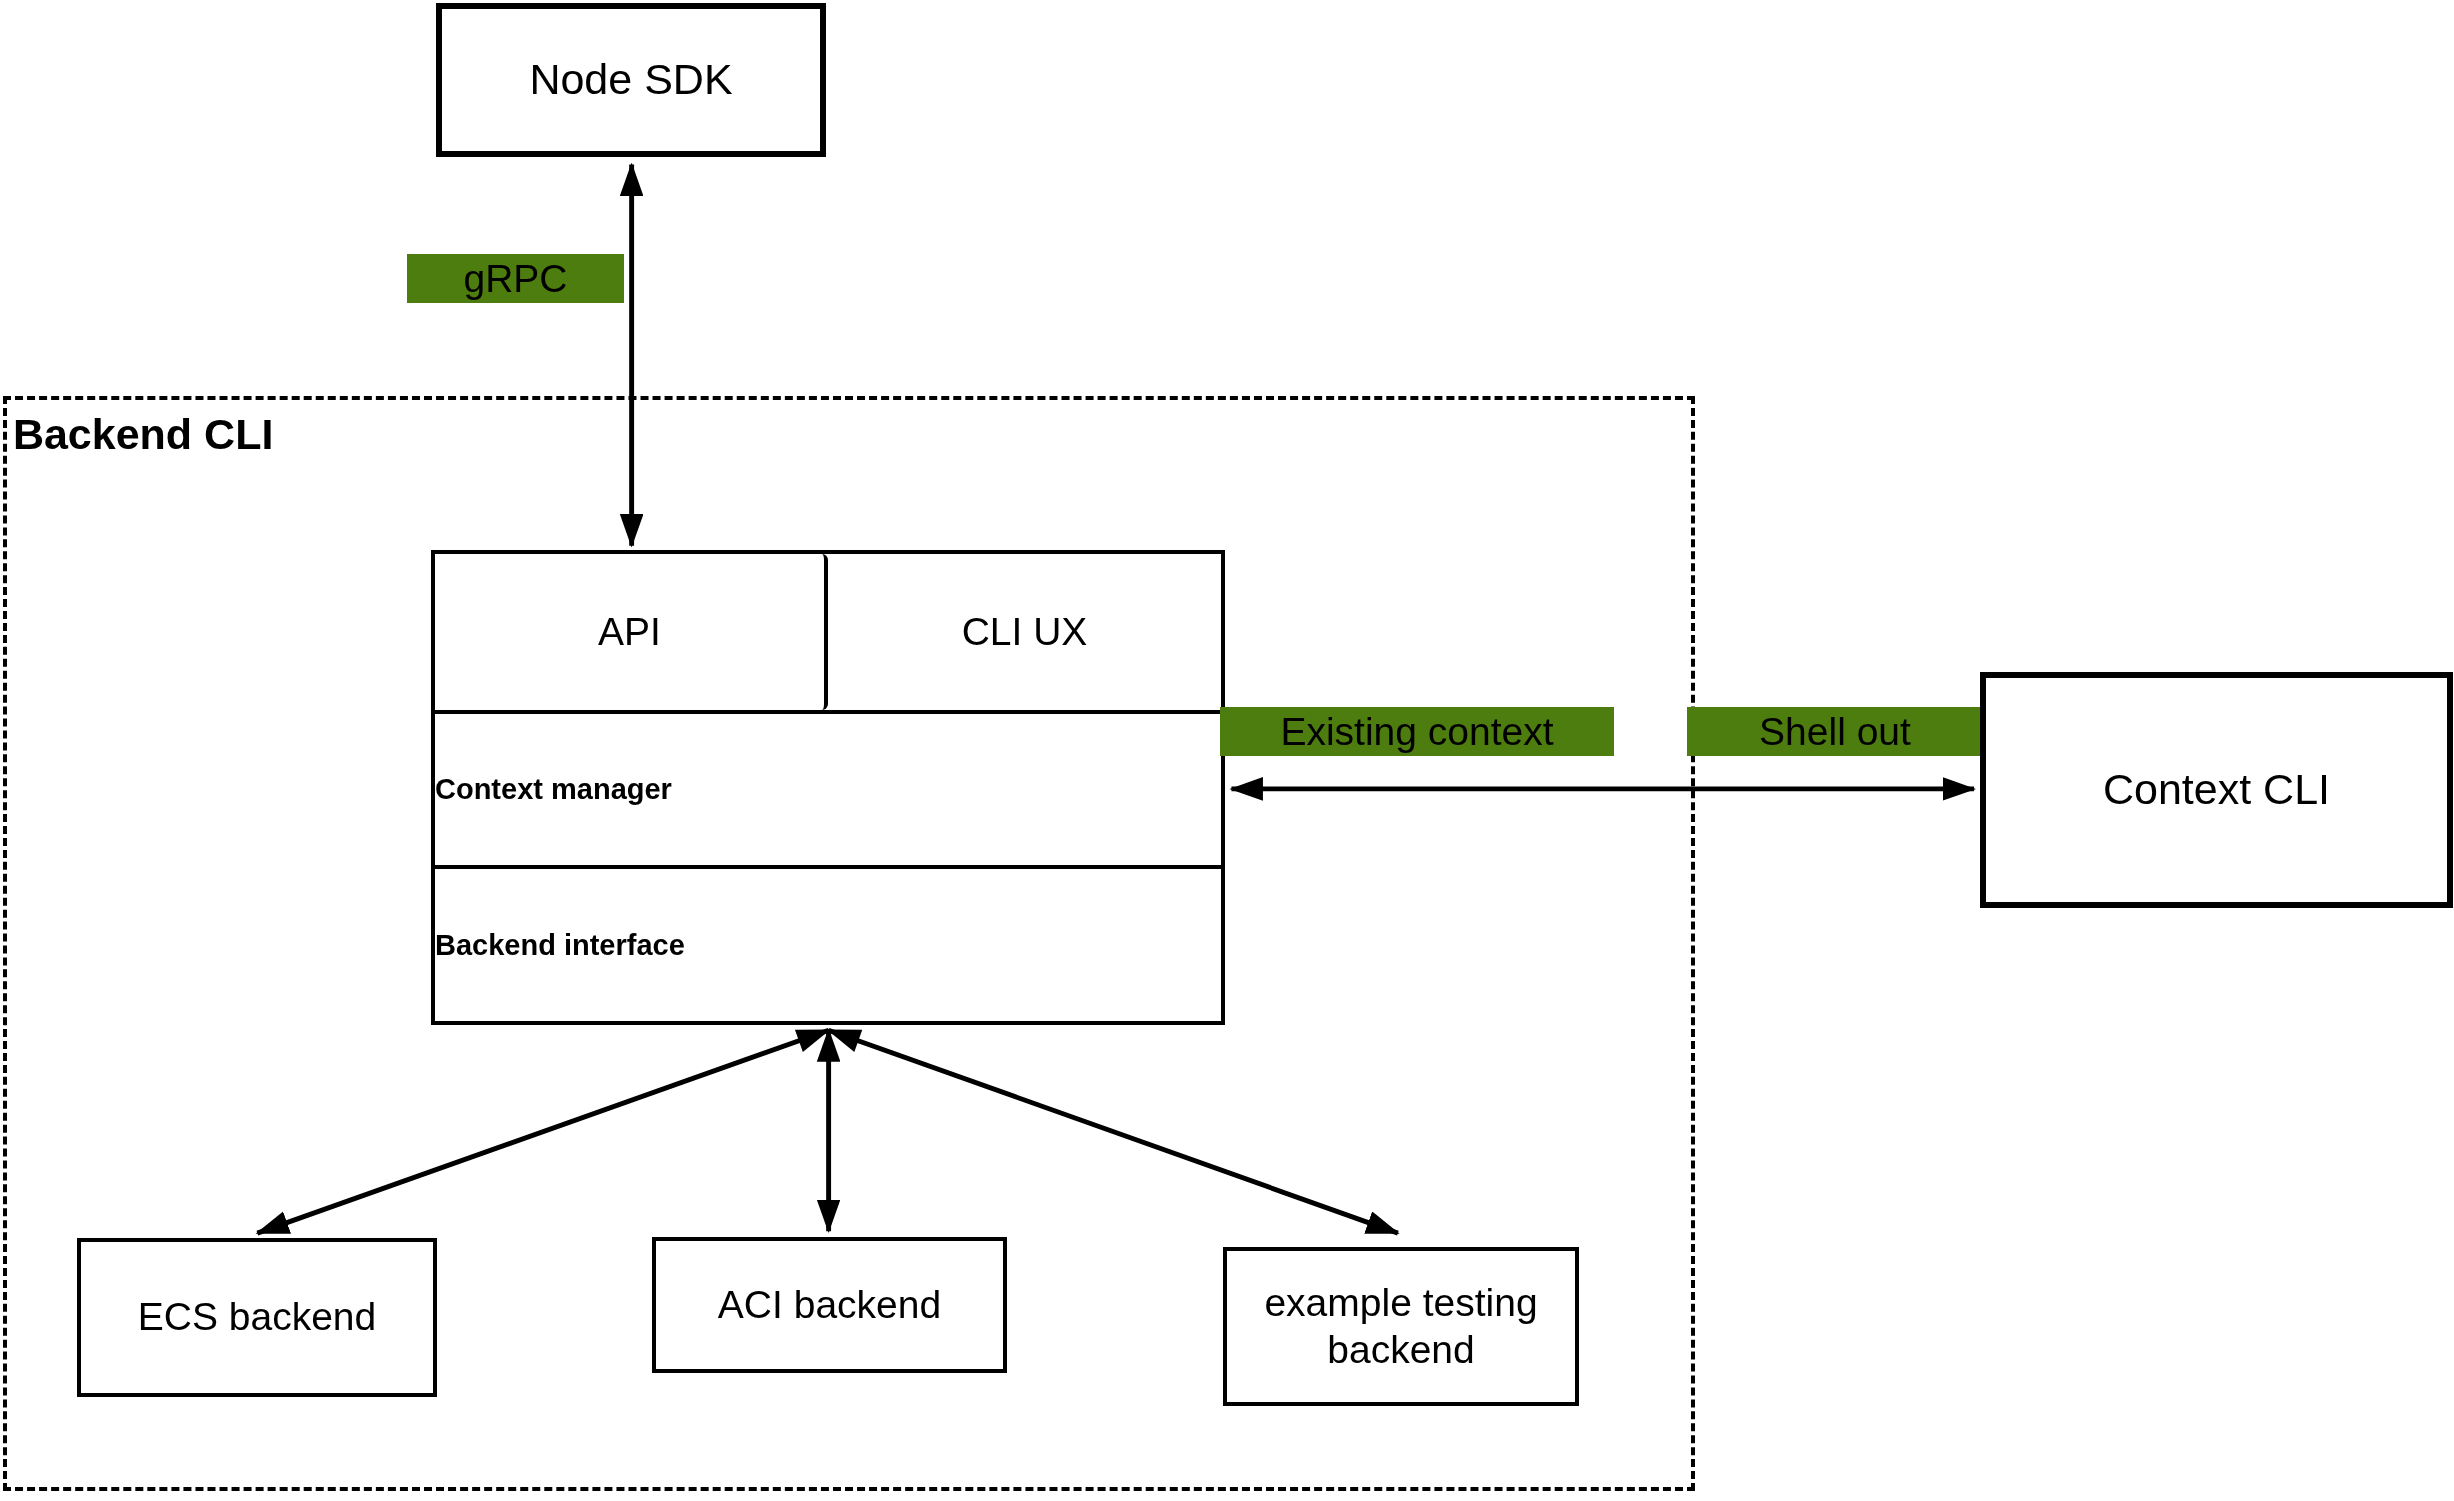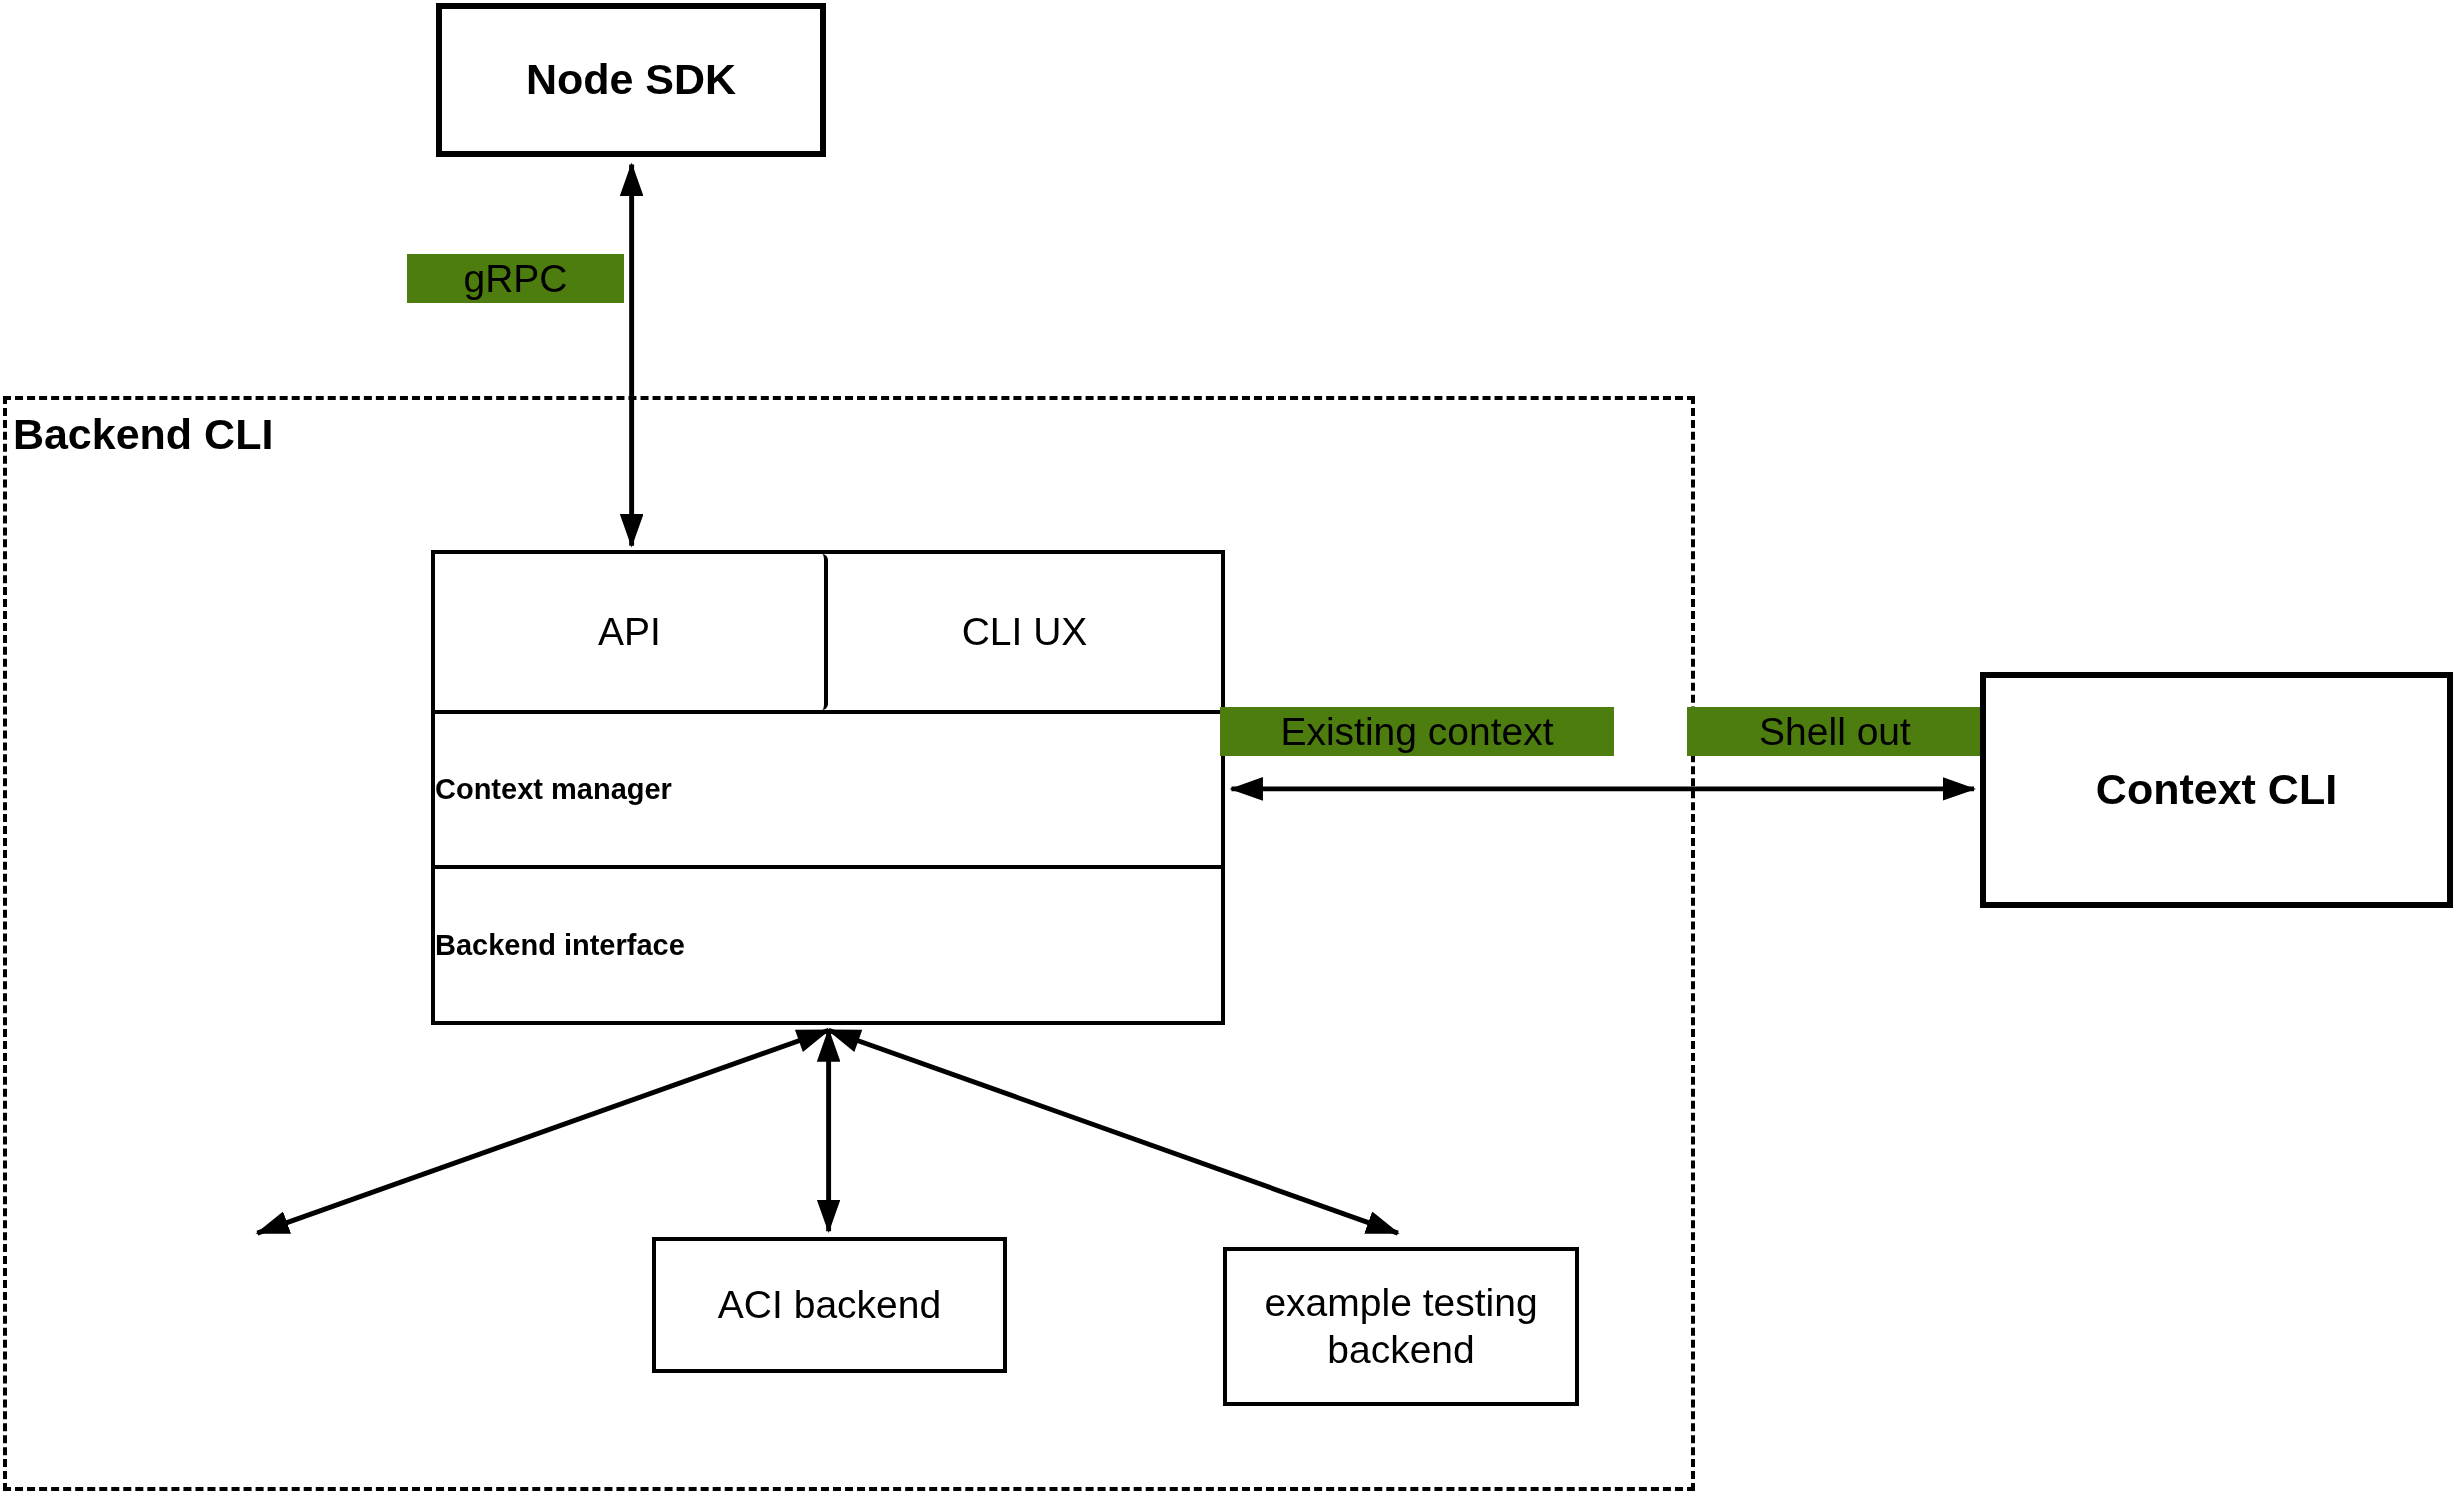--- a/index.html
+++ b/index.html
@@ -29,21 +29,21 @@
     background: #ffffff;
     display: flex;
     align-items: center;
     justify-content: center;
     text-align: center;
     font-size: 39px;
     line-height: 1.2;
   }
   .box.heavy {
     border-width: 6.9px;
-    font-weight: bold;
+    font-weight: normal;
     font-size: 43px;
   }
   .node-sdk    { left: 436px; top: 3px;    width: 390px; height: 154px; }
   .existing-cli{ left: 1980px; top: 672px; width: 473px; height: 236px; }
   .ecs-backend { left: 77px;  top: 1238px; width: 360px; height: 159px; }
   .aci-backend { left: 652px; top: 1237px; width: 355px; height: 136px; }
   .example-backend { left: 1223px; top: 1238px; width: 356px; height: 159px; margin-top: 9px; }
 
   .dashed-container {
     position: absolute;
@@ -156,20 +156,23 @@
     </div>
   </div>
 
   <div class="edge-label ctx-label">Existing context</div>
   <div class="edge-label shell-label">Shell out</div>
 
   <div class="box heavy existing-cli">
     <span>Context CLI</span>
   </div>
 
+  <div class="box ecs-backend">
+    <span>ECS backend</span>
+  </div>
   <div class="box aci-backend">
     <span>ACI backend</span>
   </div>
   <div class="box example-backend">
     <span>example testing backend</span>
   </div>
 
 </div>
 
 

